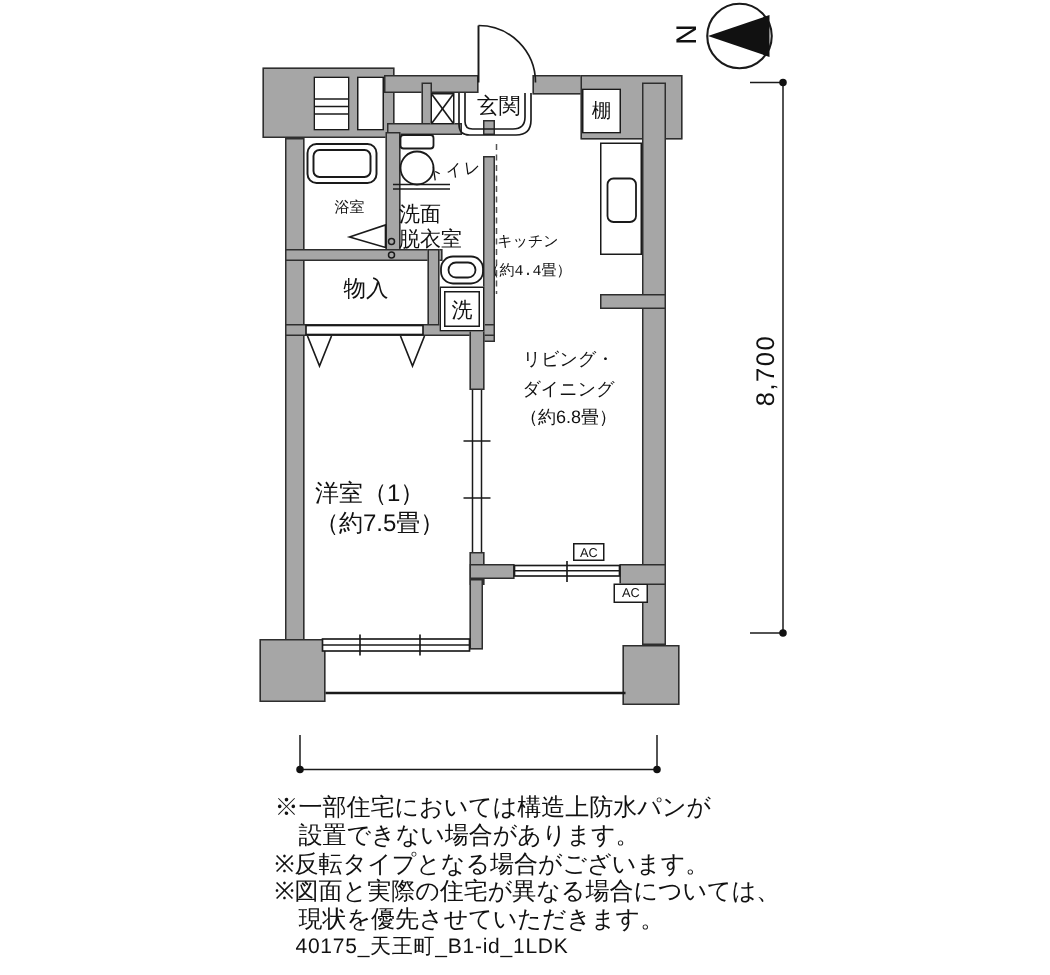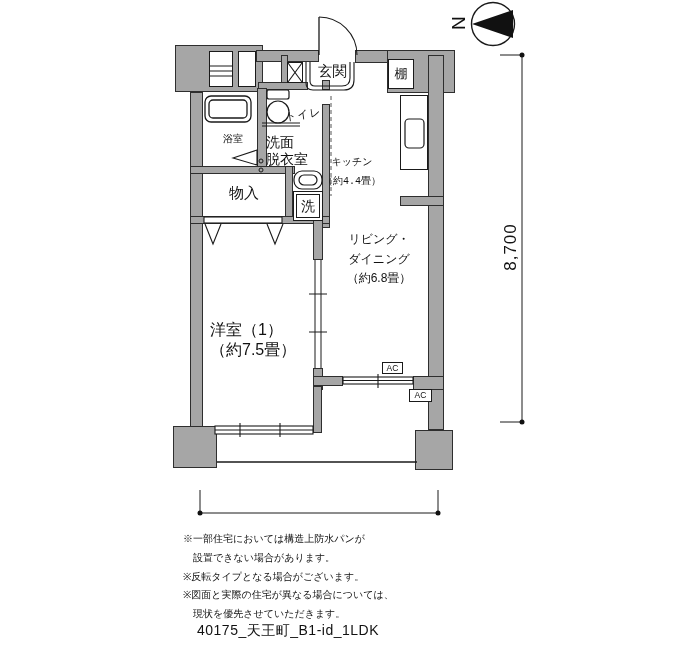--- a/index.html
+++ b/index.html
@@ -167,20 +167,20 @@
   <div class="lbl ctr" style="left:334px;top:230px;width:90px;font-size:12px;line-height:19.5px;">リビング・
 ダイニング
 （約6.8畳）</div>
   <div class="lbl" style="left:210px;top:303px;font-size:16px;line-height:20px;margin-top:17px;">洋室（1）
 （約7.5畳）</div>
   <div class="lbl ctr" style="left:382px;top:362px;width:21px;height:12px;font-size:8.5px;line-height:12px;">AC</div>
   <div class="lbl ctr" style="left:409px;top:389px;width:23px;height:13px;font-size:8.5px;line-height:13px;">AC</div>
 
   <div class="lbl ctr" style="left:476px;top:237px;width:70px;height:20px;font-size:17px;letter-spacing:1px;transform:rotate(-90deg);transform-origin:35px 10px;">8,700</div>
 
-  <div class="lbl" style="left:183px;top:530px;font-size:10px;line-height:18.8px;">※一部住宅においては構造上防水パンが
+  <div class="lbl" style="left:183px;top:530px;font-size:16px;line-height:18.8px;font-family:Liberation Mono, monospace;">※一部住宅においては構造上防水パンが
 　設置できない場合があります。
 ※反転タイプとなる場合がございます。
 ※図面と実際の住宅が異なる場合については、
 　現状を優先させていただきます。</div>
   <div class="lbl" style="left:197px;top:622px;font-size:14px;letter-spacing:0.5px;">40175_天王町_B1-id_1LDK</div>
 
 </div>
 
 </body></html>

